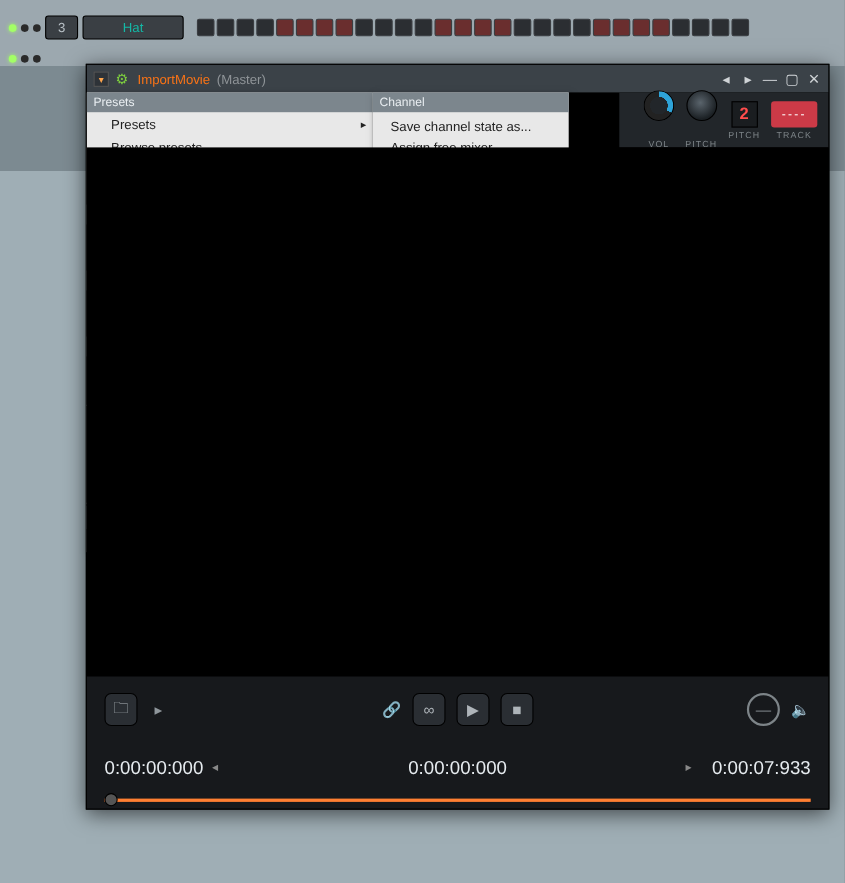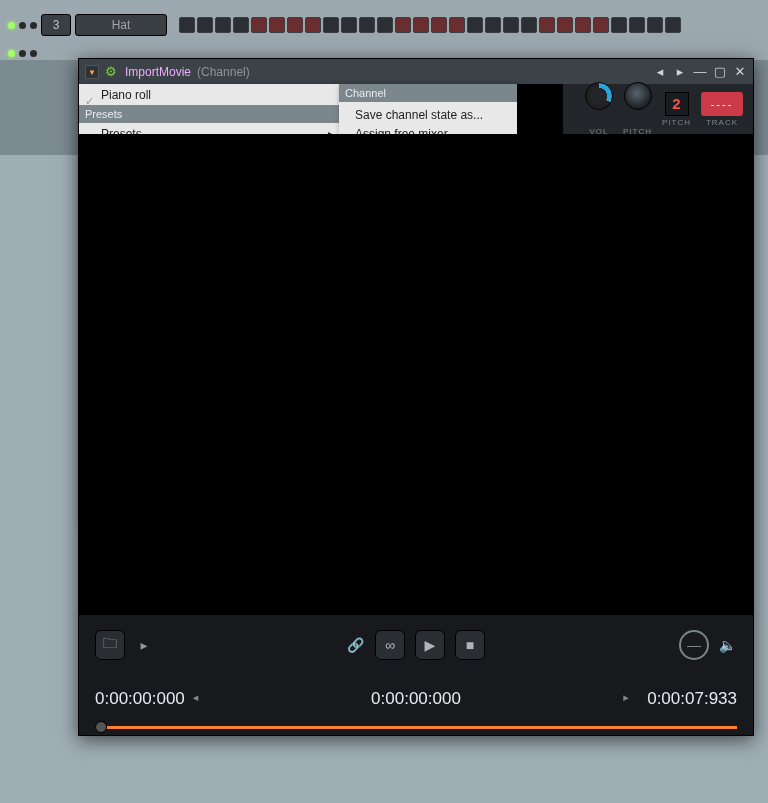--- a/index.html
+++ b/index.html
@@ -10,41 +10,41 @@
     position: absolute; inset: 0;
     background: linear-gradient(180deg,#9ca8af 0,#9ca8af 60px,#7c8a91 60px,#7c8a91 155px,#9faeb5 155px);
   }
   .bg-row { position:absolute; height:26px; left:0; right:0; display:flex; align-items:center; gap:4px; padding-left:8px;}
   .bg-row .led { width:7px; height:7px; border-radius:50%; }
   .bg-row .led.on { background:#a3ff66; box-shadow:0 0 4px #a3ff66; }
   .bg-row .led.off{ background:#2a2a2a; }
   .bg-row .num { width:30px; height:22px; background:#3a3f44; color:#b8c0c6; font-size:12px;
                  display:flex; align-items:center; justify-content:center; border-radius:3px;
                  border:1px solid #000; }
-  .bg-row .name{ width:92px; height:22px; background:#3a3f44; color:#a3a3a3; font-size:12px;
+  .bg-row .name{ width:92px; height:22px; background:#3a3f44; color:#14b8a6; font-size:12px;
                  display:flex; align-items:center; justify-content:center; border-radius:3px;
                  border:1px solid #000;}
   .bg-steps { display:flex; gap:2px; margin-left:8px;}
   .bg-step  { width:16px; height:16px; background:#2b2e32; border:1px solid #3a3d41; border-radius:2px; }
   .bg-step.red { background:#6a2e2e; }
 
   
   .win {
     position:absolute; left:78px; top:58px; width:676px; height:678px;
     background:#000; border:1px solid #000; box-shadow:0 4px 18px rgba(0,0,0,.6);
   }
   .titlebar {
     height:25px; background:#3b4248; display:flex; align-items:center;
     font-size:12px; color:#d6d6d6; padding:0 6px; gap:6px;
   }
   .titlebar .tri { width:14px; height:14px; background:#2e3338; border:1px solid #555;
                    display:flex; align-items:center; justify-content:center; cursor:pointer;}
   .titlebar .tri::after{content:"▾"; font-size:9px; color:#ffa64d;}
   .titlebar .gear { width:14px; height:14px; color:#7dce3e; font-size:13px; line-height:13px;}
-  .titlebar .tname { color:#f0abfc;}
+  .titlebar .tname { color:#f97316;}
   .titlebar .master{ color:#8f9498;}
   .titlebar .spacer{flex:1;}
   .titlebar .wbtn { width:14px; height:14px; color:#cfd3d6; font-size:13px;
                     display:flex; align-items:center; justify-content:center; cursor:pointer;}
 
   
   .hdr-right {
     position:absolute; top:25px; right:0; width:190px; height:50px;
     background:#22262a; display:flex; align-items:center; justify-content:flex-end;
     gap:10px; padding:0 10px;
@@ -166,21 +166,21 @@
     <span class="led off"></span>
   </div>
 </div>
 
 <div class="win">
 
   <div class="titlebar">
     <span class="tri"></span>
     <span class="gear">⚙</span>
     <span class="tname">ImportMovie</span>
-    <span class="master">(Channel)</span>
+    <span class="master">(Master)</span>
     <span class="spacer"></span>
     <span class="wbtn">◂</span>
     <span class="wbtn">▸</span>
     <span class="wbtn">—</span>
     <span class="wbtn">▢</span>
     <span class="wbtn">✕</span>
   </div>
 
   <div class="hdr-right">
     <div class="knob">
@@ -195,24 +195,20 @@
       <div class="box">2</div>
       <div class="lbl">PITCH</div>
     </div>
     <div class="trackbox">
       <div class="box">----</div>
       <div class="lbl">TRACK</div>
     </div>
   </div>
 
   <div class="menu">
-    <div class="row">
-      <span class="chk-gray"></span>
-      <span>Piano roll</span>
-    </div>
     <div class="hdr">Presets</div>
     <div class="row">
       <span>Presets</span>
       <span class="arrow">▸</span>
     </div>
     <div class="row">
       <span>Browse presets</span>
     </div>
     <div class="row">
       <span class="doc"></span>

